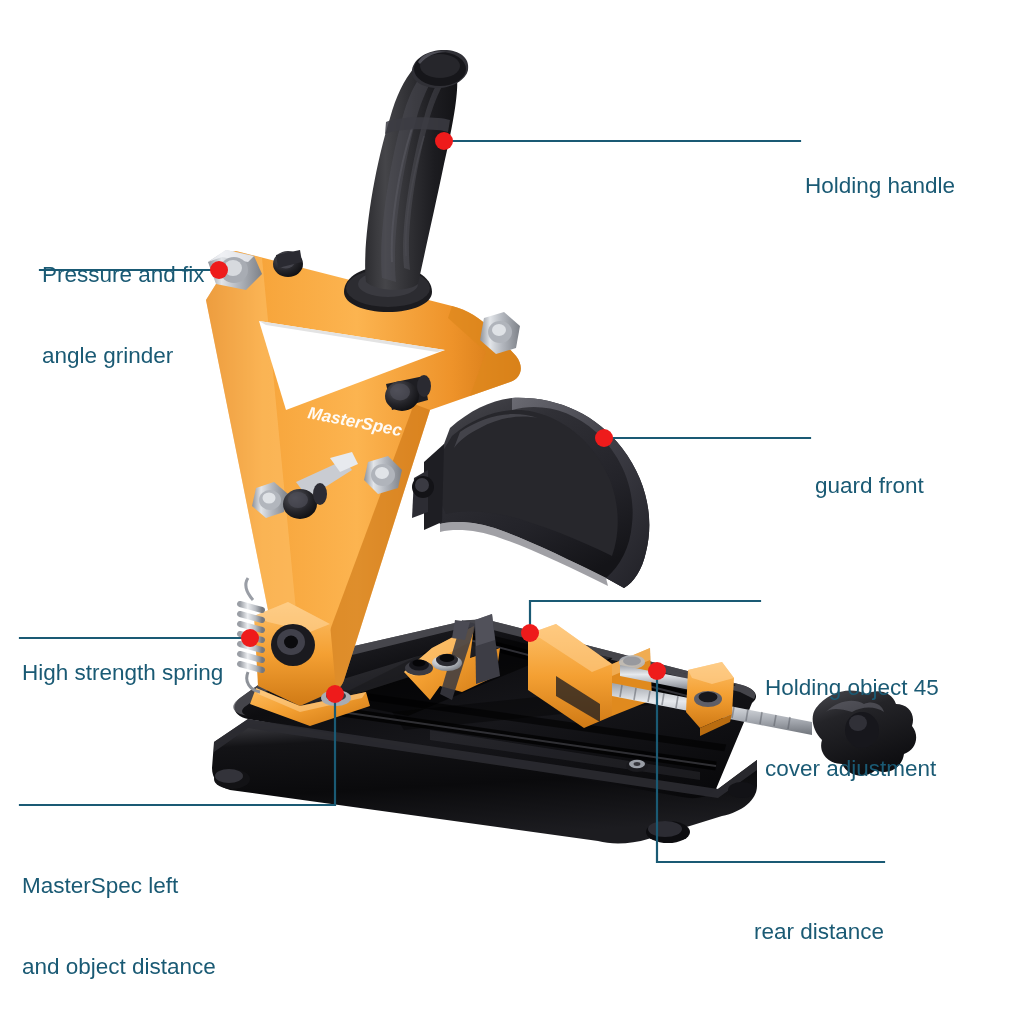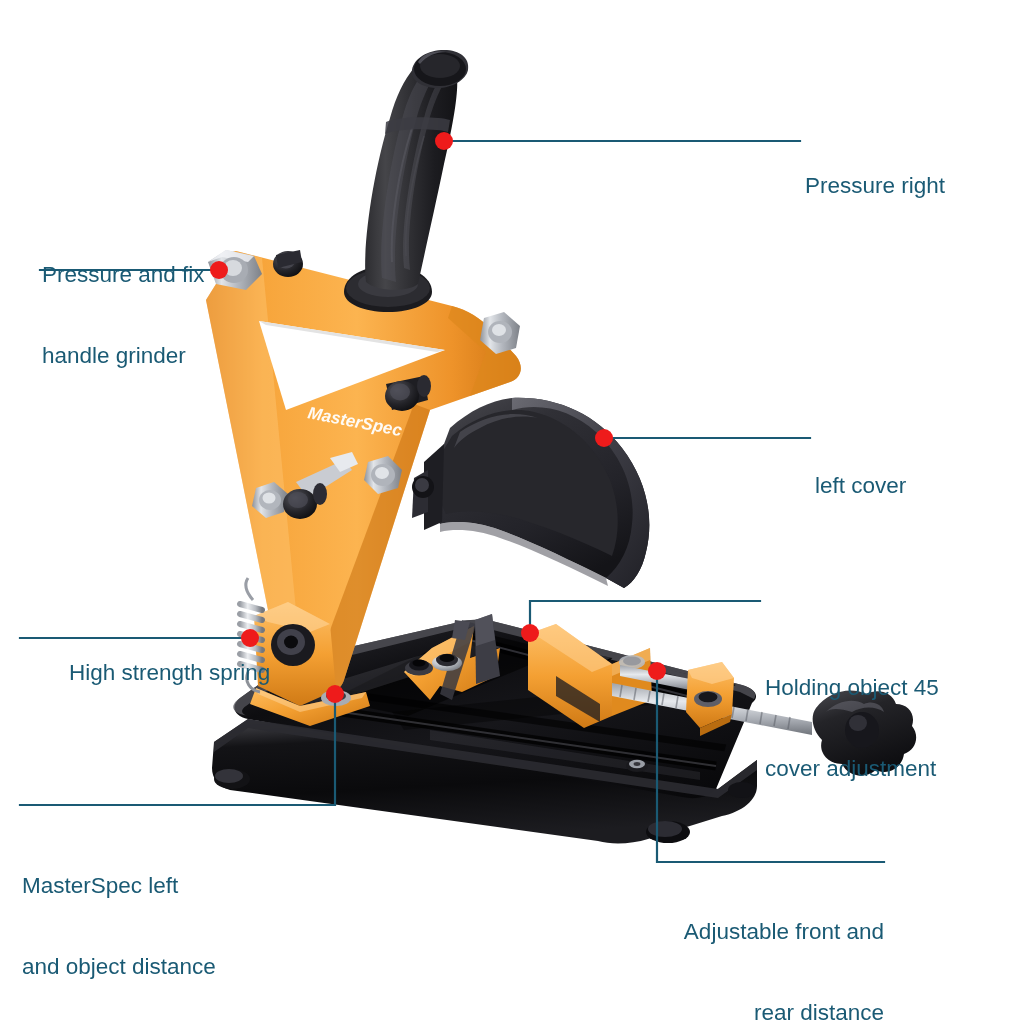--- a/index.html
+++ b/index.html
@@ -429,44 +429,43 @@
       <circle cx="219" cy="270" r="9"></circle>
       <circle cx="604" cy="438" r="9"></circle>
       <circle cx="250" cy="638" r="9"></circle>
       <circle cx="530" cy="633" r="9"></circle>
       <circle cx="335" cy="694" r="9"></circle>
       <circle cx="657" cy="671" r="9"></circle>
     </g>
   </svg>
 
   <div class="lbl l" style="left:805px;top:118px;">
-    <div>Pressure right</div>
+    <div>Holding handle</div>
   </div>
 
   <div class="lbl l" style="left:42px;top:207px;">
     <div>Pressure and fix</div>
-    <div>handle grinder</div>
+    <div>angle grinder</div>
   </div>
 
   <div class="lbl l" style="left:815px;top:418px;">
-    <div>left cover</div>
-  </div>
-
-  <div class="lbl l" style="left:22px;top:605px;margin-left:47px;">
+    <div>guard front</div>
+  </div>
+
+  <div class="lbl l" style="left:22px;top:605px;">
     <div>High strength spring</div>
   </div>
 
   <div class="lbl l" style="left:765px;top:620px;">
     <div>Holding object 45</div>
     <div>cover adjustment</div>
   </div>
 
   <div class="lbl l" style="left:22px;top:818px;">
     <div>MasterSpec left</div>
     <div>and object distance</div>
   </div>
 
   <div class="lbl r" style="left:584px;top:864px;width:300px;">
-    <div>Adjustable front and</div>
     <div>rear distance</div>
   </div>
 
 </div>
 
 </body></html>

